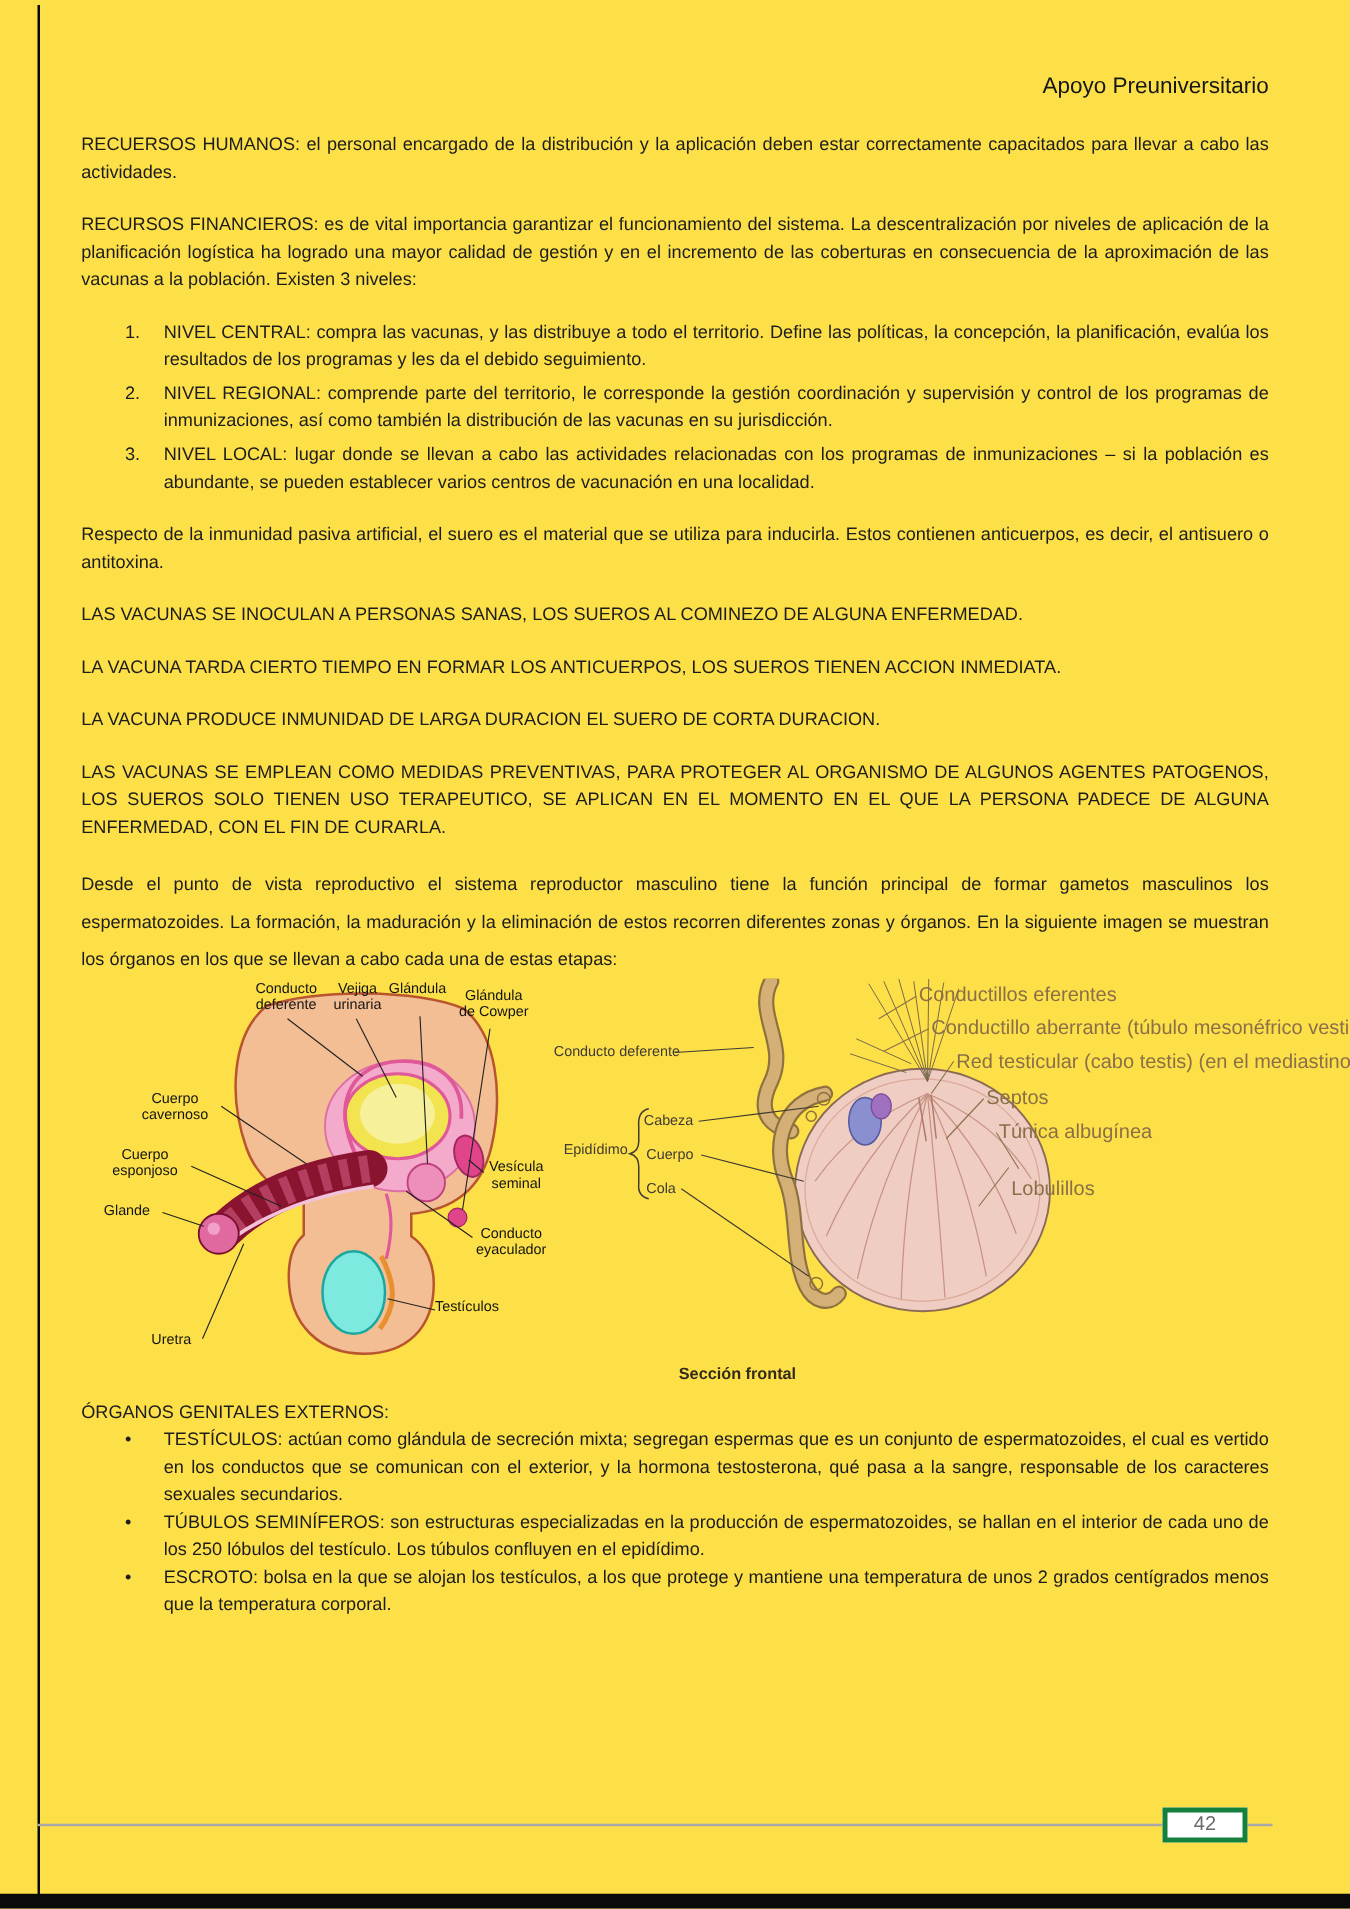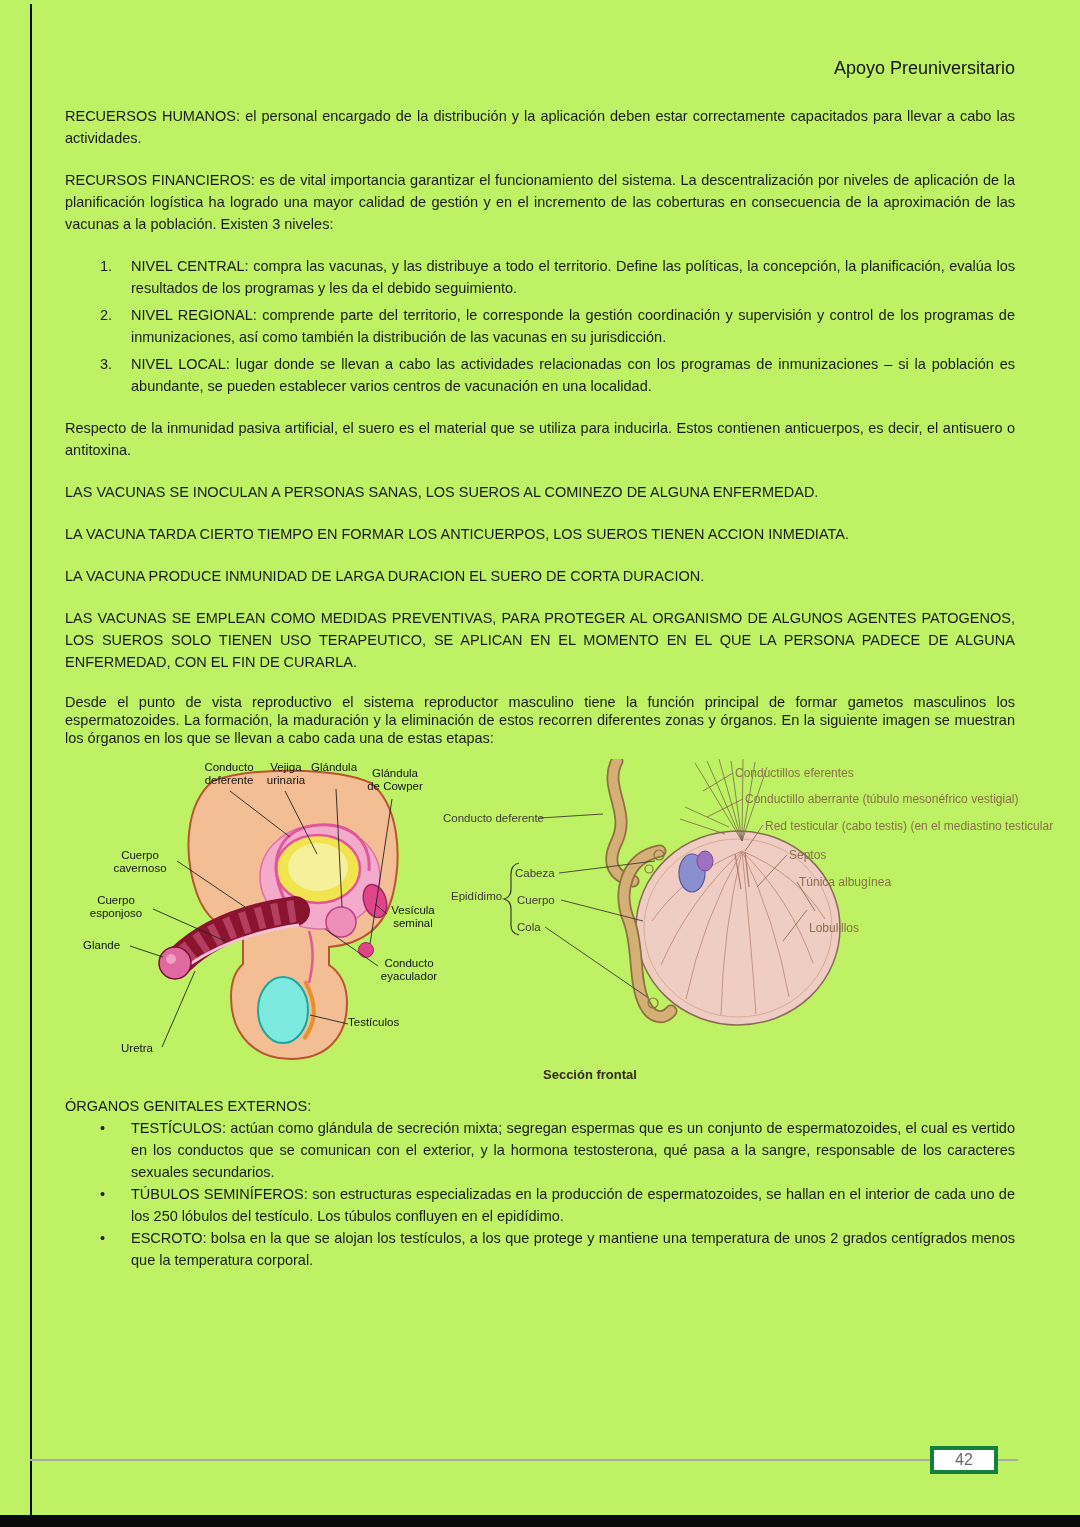--- a/index.html
+++ b/index.html
@@ -2,50 +2,50 @@
 <html><head>
 <meta charset="utf-8">
 <style>
   * { box-sizing: border-box; }
   html, body { margin: 0; padding: 0; }
   body { background: #ffffff; }
   .page {
     position: relative;
     width: 1080px;
     height: 1527px;
-    background: #bef264;
+    background: #fde047;
     font-family: "Liberation Sans", sans-serif;
     font-size: 14.5px;
     color: #1c1c1c;
     overflow: hidden;
     margin: 0 auto;
   }
   .edge-left { position: absolute; left: 30px; top: 4px; width: 2px; height: 1514px; background: #0a0a0a; }
   .edge-bottom { position: absolute; left: 0; top: 1515px; width: 1080px; height: 12px; background: #0a0a0a; }
 
   .inner { position: absolute; left: 65px; top: 58px; width: 950px; }
   .hdr { text-align: right; font-size: 18px; color: #161616; margin: 0 0 26px 0; }
 
   p.para { margin: 0 0 20px 0; line-height: 22px; text-align: justify; }
   .list { margin: 0 0 20px 0; }
   .lrow { display: flex; line-height: 22px; margin-bottom: 5px; }
   .lrow .num { flex: none; width: 31px; margin-left: 35px; }
   .lrow .txt { flex: 1; text-align: justify; }
 
   .sect-heading { font-weight: bold; line-height: 22px; margin: 35px 0 0 0; }
-  .sect-intro { margin: 0 0 12px 0; line-height: 18px; text-align: justify; }
+  .sect-intro { margin: 0 0 0 0; line-height: 30px; text-align: justify; }
 
   .figure { position: relative; width: 950px; height: 318px; margin: 0 0 18px 0; }
   .fig-left-svg  { position: absolute; left: 20px;  top: 0; width: 360px; height: 310px; }
   .fig-right-svg { position: absolute; left: 380px; top: 0; width: 570px; height: 310px; }
 
   .flabel { position: absolute; font-size: 11.5px; line-height: 13px; text-align: center; color: #141414; }
   .flabel.nw { white-space: nowrap; }
   .dlabel { position: absolute; font-size: 11.5px; line-height: 13px; color: #3f3a33; white-space: nowrap; }
-  .rlabel { position: absolute; font-size: 12px; line-height: 12px; color: #8a6f49; white-space: nowrap; }
+  .rlabel { position: absolute; font-size: 16px; line-height: 12px; color: #8a6f49; white-space: nowrap; }
   .fig-caption { position: absolute; font-weight: bold; font-size: 13px; color: #332a1c; white-space: nowrap; margin-top: 20px; }
 
   .organs-heading { line-height: 22px; margin: 0; }
   .brow { display: flex; line-height: 22px; }
   .brow .bullet { flex: none; width: 31px; margin-left: 35px; }
   .brow .btxt { flex: 1; text-align: justify; }
 
   .footer-line { position: absolute; left: 30px; top: 1459px; width: 988px; height: 2px; background: #a9a9a9; }
   .page-num-box {
     position: absolute; left: 930px; top: 1446px; width: 68px; height: 28px;

